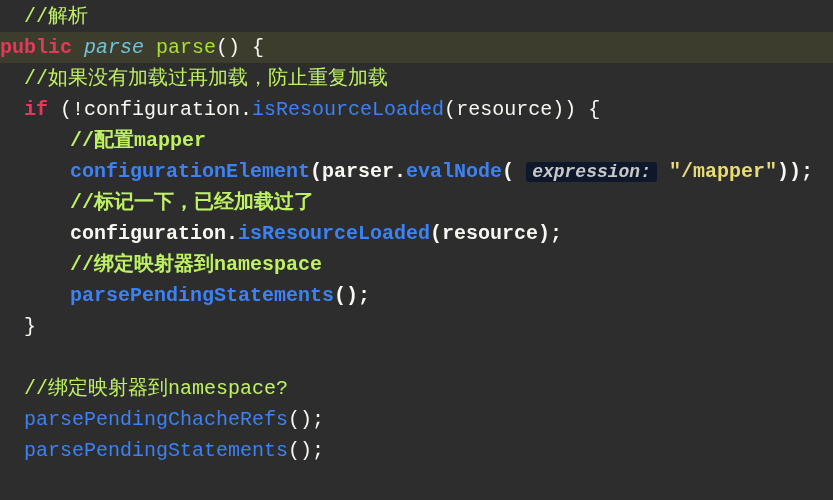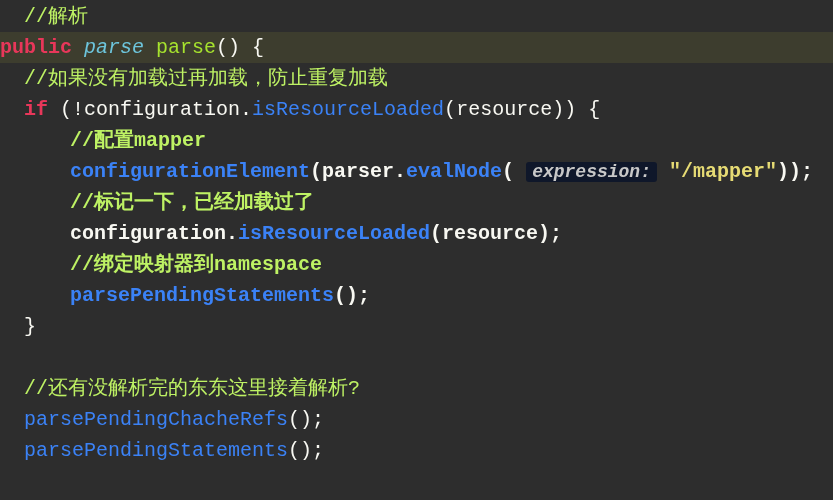--- a/index.html
+++ b/index.html
@@ -56,16 +56,16 @@
   <div class="line ind1"><span class="comment">//如果没有加载过再加载，防止重复加载</span></div>
   <div class="line ind1"><span class="keyword-red">if</span><span class="white"> (!</span><span class="white">configuration</span><span class="white">.</span><span class="method-cyan">isResourceLoaded</span><span class="white">(</span><span class="white">resource</span><span class="white">)</span><span class="white">) {</span></div>
   <div class="line ind2"><span class="comment">//配置mapper</span></div>
   <div class="line ind2"><span class="method-cyan">configurationElement</span><span class="white">(</span><span class="white">parser</span><span class="white">.</span><span class="method-cyan">evalNode</span><span class="white">(</span><span class="white"> </span><span class="hint-pill">expression:</span><span class="white"> </span><span class="yellow">"/mapper"</span><span class="white">));</span></div>
   <div class="line ind2"><span class="comment">//标记一下，已经加载过了</span></div>
   <div class="line ind2"><span class="white">configuration</span><span class="white">.</span><span class="method-cyan">isResourceLoaded</span><span class="white">(</span><span class="white">resource</span><span class="white">);</span></div>
   <div class="line ind2"><span class="comment">//绑定映射器到namespace</span></div>
   <div class="line ind2"><span class="method-cyan">parsePendingStatements</span><span class="white">();</span></div>
   <div class="line ind1"><span class="white">}</span></div>
   <div class="line"> </div>
-  <div class="line ind1"><span class="comment">//还有没解析完的东东这里接着解析?</span></div>
+  <div class="line ind1"><span class="comment">//绑定映射器到namespace?</span></div>
   <div class="line ind1"><span class="method-cyan">parsePendingChacheRefs</span><span class="white">();</span></div>
   <div class="line ind1"><span class="method-cyan">parsePendingStatements</span><span class="white">();</span></div>
 </div>
 
 </body></html>

